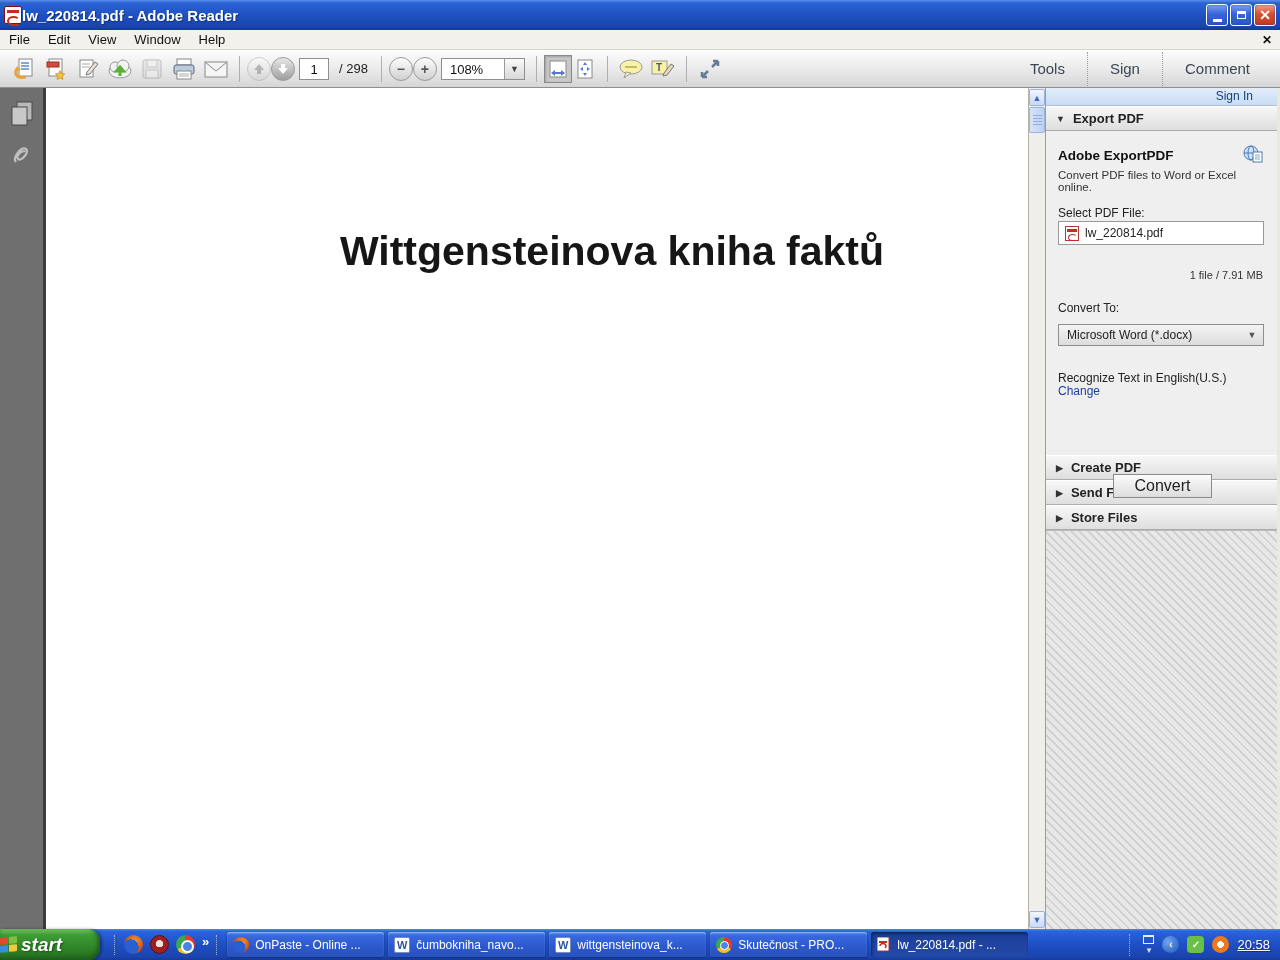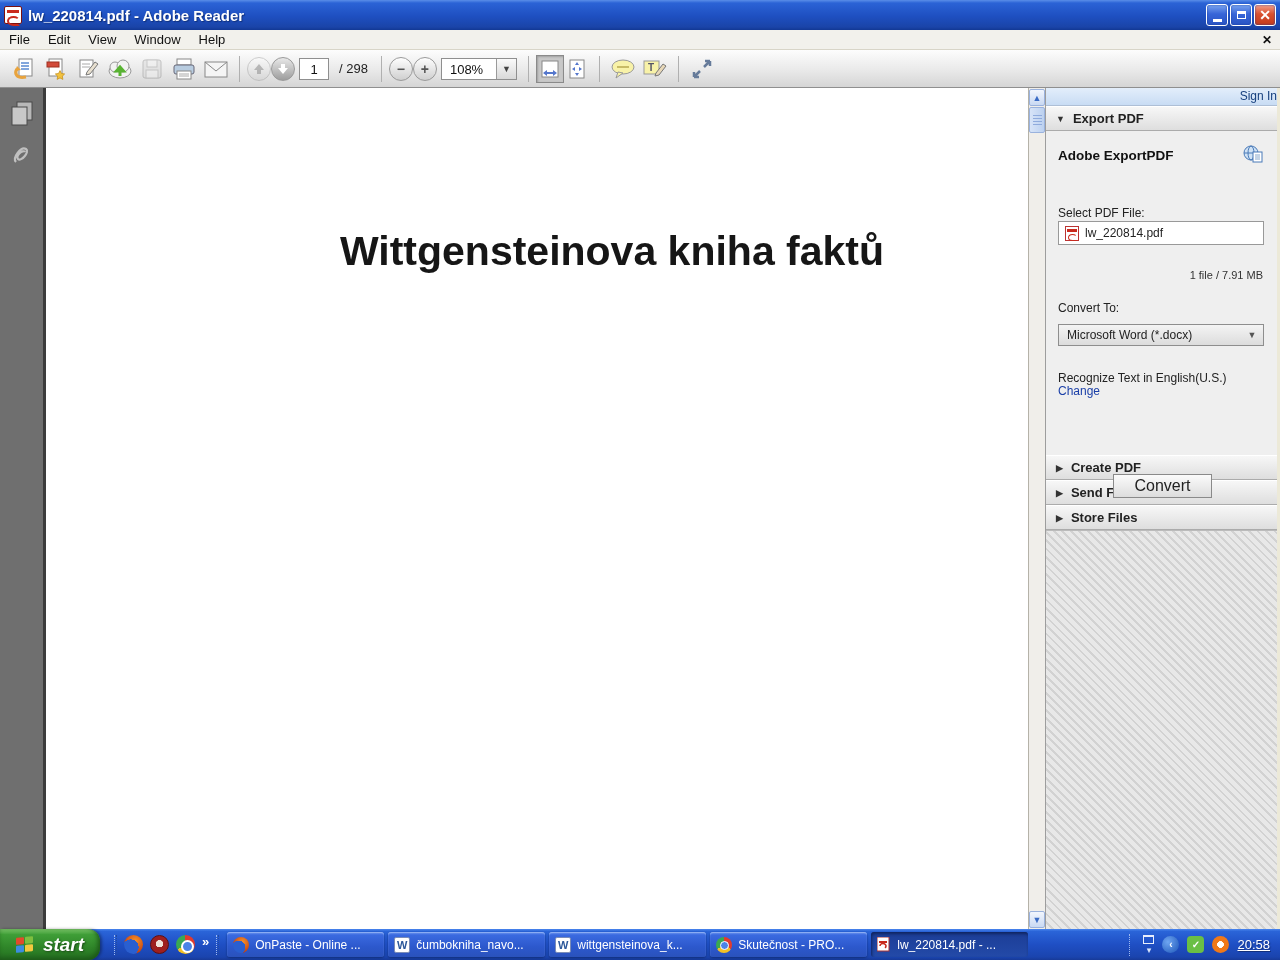--- a/index.html
+++ b/index.html
@@ -5,21 +5,21 @@
   * { margin:0; padding:0; box-sizing:border-box; }
   html,body { width:1280px; height:960px; overflow:hidden;
     font-family:"Liberation Sans", sans-serif; }
   .abs { position:absolute; }
   #stage { position:relative; width:1280px; height:960px; background:#ece9d8; }
 
   
   #titlebar { left:0; top:0; width:1280px; height:30px;
     background:linear-gradient(to bottom,#5a8ee8 0%,#2b63d6 10%,#1e4fc0 55%,#1a44a8 90%,#123894 100%);
     display:flex; align-items:center; padding:0 4px; }
-  .tb-title { color:#fff; font-weight:bold; font-size:15px; margin-left:6px;
+  .tb-title { color:#fff; font-weight:bold; font-size:15px; 
     text-shadow:1px 1px 1px #10307a; }
   .pdficon { width:18px; height:18px; position:relative; background:#fff;
     border:1px solid #7a1010; border-radius:2px; }
   .pdficon:before { content:""; position:absolute; left:2px; top:3px; width:12px; height:3px; background:#c92a1d; }
   .pdficon:after { content:""; position:absolute; left:2px; top:9px; width:9px; height:6px;
     border:2px solid #c92a1d; border-radius:50% 50% 0 50%; border-right-color:transparent; }
   .winbtns { margin-left:auto; display:flex; gap:2px; }
   .winbtn { width:22px; height:22px; border-radius:3px; border:1px solid #fff;
     background:linear-gradient(to bottom,#7aa4ee,#3765d8 45%,#2a55c4);
     color:#fff; font-size:12px; font-weight:bold; display:flex; align-items:center; justify-content:center;
@@ -40,21 +40,21 @@
     border-bottom:1px solid #8f8f8f; display:flex; align-items:center; padding:0 8px; }
   .tsep { width:1px; height:26px; background:#b0b0b0; margin:0 7px; }
   .ticon { width:28px; height:28px; display:flex; align-items:center; justify-content:center; margin:0 2px; }
   .circlebtn { width:24px; height:24px; border-radius:50%;
     background:linear-gradient(to bottom,#fefefe,#cfcfcf); border:1px solid #9a9a9a;
     display:flex; align-items:center; justify-content:center; font-size:14px; font-weight:bold; color:#555; }
   .circlebtn.dis { opacity:.45; }
   .pagebox { width:30px; height:22px; background:#fff; border:1px solid #8f8f8f;
     text-align:center; font-size:13px; color:#111; padding-top:3px; margin:0 4px; }
   .pagetotal { font-size:13px; color:#222; margin:17px 6px; }
-  .zoombox { width:76px; height:22px; background:#fff; border:1px solid #8f8f8f; display:flex; margin:0 4px; }
+  .zoombox { width:84px; height:22px; background:#fff; border:1px solid #8f8f8f; display:flex; margin:0 4px; }
   .zoomval { flex:1; font-size:13px; color:#111; padding:3px 0 0 8px; }
   .zoomdrop { width:20px; background:linear-gradient(to bottom,#fafafa,#d8d8d8);
     border-left:1px solid #9a9a9a; display:flex; align-items:center; justify-content:center;
     font-size:9px; color:#444; }
   .fitbtn { width:28px; height:28px; display:flex; align-items:center; justify-content:center; border:1px solid transparent; }
   .fitbtn.pressed { background:#c8c8c8; border:1px solid #8a8a8a; box-shadow:inset 1px 1px 2px #9f9f9f; }
   .righttabs { margin-left:auto; display:flex; align-items:center; height:38px; }
   .rtab { font-size:15px; color:#3c4756; padding:0 22px; height:26px; display:flex; align-items:center; }
   .rtabsep { border-left:1px dotted #9a9a9a; height:34px; }
 
@@ -76,21 +76,21 @@
   #sb-up { top:1px; }
   #sb-thumb { position:absolute; left:0; top:19px; width:16px; height:26px; border:1px solid #9ab2dd; border-radius:2px;
     background:linear-gradient(to right,#d7e4f8,#bcd1f0); }
   #sb-thumb:after { content:""; position:absolute; left:3px; top:7px; width:9px; height:1px; background:#8fabdd;
     box-shadow:0 3px 0 #8fabdd, 0 6px 0 #8fabdd, 0 9px 0 #8fabdd; }
   #sb-down { bottom:1px; }
 
   
   #rightpanel { width:232px; background:#efefef; border-left:1px solid #9d9d9d; display:flex; flex-direction:column; }
   #signin-bar { height:18px; background:linear-gradient(to bottom,#e3eefb,#c8dcf4);
-    text-align:right; font-size:12px; color:#17407e; padding:1px 0 0 0; border-bottom:1px solid #aebfd6; }
+    text-align:right; font-size:12px; color:#17407e; padding:1px 24px 0 0; border-bottom:1px solid #aebfd6; }
   .sect-header { height:25px; background:linear-gradient(to bottom,#f7f7f7,#dedede);
     border-top:1px solid #ffffff; border-bottom:1px solid #ababab;
     display:flex; align-items:center; font-size:13px; font-weight:bold; color:#222; padding-left:10px; gap:8px; }
   .tri { font-size:9px; color:#333; }
   #export-body { height:324px; position:relative; font-size:12px; color:#222; }
   #export-app { position:absolute; left:12px; top:17px; font-size:13.5px; font-weight:bold; color:#111; }
   #export-globe { position:absolute; right:14px; top:14px; }
   #export-desc { position:absolute; left:12px; top:38px; width:205px; font-size:11.5px; color:#333; }
   #select-label { position:absolute; left:12px; top:75px; }
   #filebox { position:absolute; left:12px; top:90px; width:206px; height:24px; background:#fff;
@@ -115,21 +115,21 @@
   #panel-fill { flex:1;
     background:repeating-linear-gradient(45deg,#e8e8e8 0px,#e8e8e8 4px,#d2d2d2 4px,#d2d2d2 6px);
     border-top:1px solid #bbb; }
 
   
   #taskbar { left:0; top:929px; width:1280px; height:31px;
     background:linear-gradient(to bottom,#4a86ee 0%,#2a64d8 8%,#1f4fc4 50%,#1a44ae 90%,#173a98 100%);
     display:flex; align-items:center; }
   #startbtn { width:100px; height:31px; border-radius:0 12px 12px 0;
     background:linear-gradient(to bottom,#7bc66a 0%,#3f9e37 18%,#2f8529 60%,#256f21 100%);
-    display:flex; align-items:center; justify-content:center; gap:10px;
+    display:flex; align-items:center; gap:4px;
     box-shadow:inset -2px -2px 5px #1c5718, 2px 0 3px rgba(0,0,0,.35); }
   #startbtn .lbl { color:#fff; font-size:19px; font-weight:bold; font-style:italic;
     text-shadow:1px 1px 2px #1d4d18; }
   .winflag { width:17px; height:15px; display:grid; grid-template-columns:8px 8px; grid-template-rows:7px 7px;
     gap:1px; transform:skewY(-6deg); }
   .winflag i { border-radius:1px; }
   .winflag i:nth-child(1){background:#e24a2c;} .winflag i:nth-child(2){background:#7fbf3f;}
   .winflag i:nth-child(3){background:#3b8de0;} .winflag i:nth-child(4){background:#f2c93f;}
   #quicklaunch { display:flex; align-items:center; gap:7px; padding:0 8px 0 14px; }
   .ql-handle { width:3px; height:20px; border-left:1px dotted #9db9f0; border-right:1px dotted #234a9e; }
@@ -300,20 +300,27 @@
         <path d="M14 16 L21 7 L24 9 L17 18 L13 19 Z" fill="#e8d8b8" stroke="#777"></path>
       </svg>
     </span>
     <span class="tsep"></span>
     <span class="ticon">
       <svg width="24" height="24" viewBox="0 0 24 24">
         <path d="M14 10 L20 4 M20 4 L15 4 M20 4 L20 9" stroke="#667b9a" stroke-width="2.5" fill="none"></path>
         <path d="M10 14 L4 20 M4 20 L9 20 M4 20 L4 15" stroke="#667b9a" stroke-width="2.5" fill="none"></path>
       </svg>
     </span>
+    <span class="righttabs">
+      <span class="rtab">Tools</span>
+      <span class="rtabsep"></span>
+      <span class="rtab">Sign</span>
+      <span class="rtabsep"></span>
+      <span class="rtab">Comment</span>
+    </span>
   </div>
 
   <div id="main" class="abs">
     <div id="navstrip">
       <span class="navicon" style="top:12px">
         <svg width="26" height="28" viewBox="0 0 26 28">
           <rect x="8" y="2" width="15" height="18" fill="#b8b8b8" stroke="#4a4a4a"></rect>
           <rect x="3" y="7" width="15" height="18" fill="#c8c8c8" stroke="#4a4a4a"></rect>
         </svg>
       </span>
@@ -344,20 +351,21 @@
           <svg width="20" height="18" viewBox="0 0 20 18">
             <circle cx="8" cy="8" r="7" fill="#cfe2f5" stroke="#4a7ab8"></circle>
             <ellipse cx="8" cy="8" rx="3" ry="7" fill="none" stroke="#4a7ab8"></ellipse>
             <line x1="1" y1="8" x2="15" y2="8" stroke="#4a7ab8"></line>
             <rect x="10" y="7" width="9" height="10" fill="#fff" stroke="#4a7ab8"></rect>
             <line x1="12" y1="10" x2="17" y2="10" stroke="#88a8cc"></line>
             <line x1="12" y1="12" x2="17" y2="12" stroke="#88a8cc"></line>
             <line x1="12" y1="14" x2="17" y2="14" stroke="#88a8cc"></line>
           </svg>
         </span>
+        <div id="export-desc">Convert PDF files to Word or Excel online.</div>
         <div id="select-label">Select PDF File:</div>
         <div id="filebox">
           <span class="minipdf"></span>
           <span class="fname">lw_220814.pdf</span>
         </div>
         <div id="fileinfo">1 file / 7.91 MB</div>
         <div id="convertto-label">Convert To:</div>
         <div id="format-drop">
           <span class="val">Microsoft Word (*.docx)</span>
           <span class="arr">▼</span>

